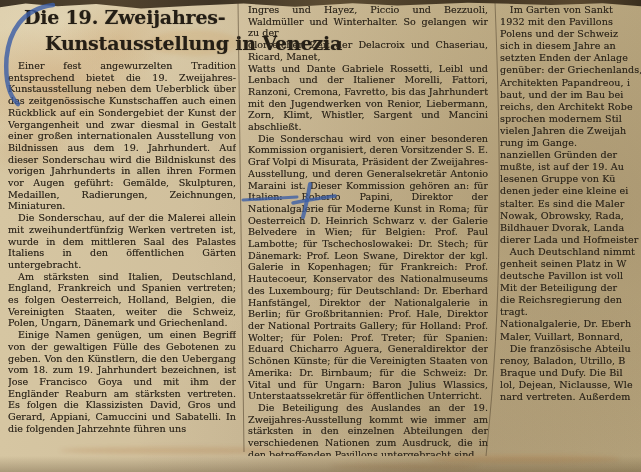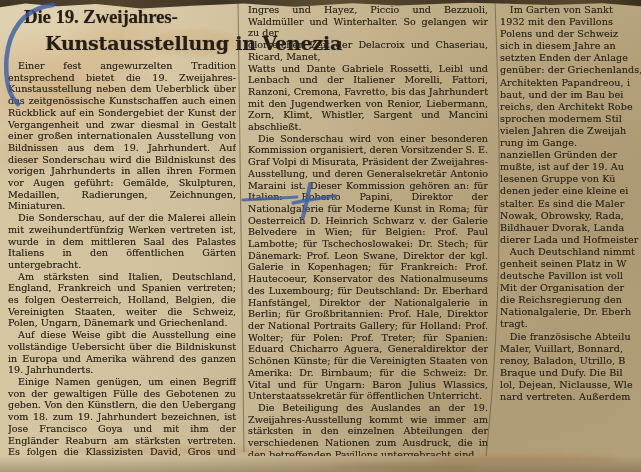--- a/index.html
+++ b/index.html
@@ -32,21 +32,21 @@
   }
   .smudge{position:absolute;border-radius:50%;filter:blur(2px);}
   .smudge.s1{left:60px;top:447px;width:230px;height:7px;background:rgba(172,115,58,.22);}
   .smudge.s2{left:430px;top:455px;width:190px;height:8px;background:rgba(172,115,58,.25);}
   .smudge.s3{left:330px;top:464px;width:150px;height:5px;background:rgba(150,100,50,.18);}
   .smudge.s4{left:150px;top:30px;width:90px;height:26px;background:rgba(200,140,70,.16);}
 
   
   .headline{position:absolute;left:0;top:0;color:#241e15;font-weight:bold;}
   .hl1{position:absolute;left:24px;top:6px;font-size:19px;letter-spacing:-.2px;white-space:nowrap;
-       text-shadow:0 0 1px rgba(36,30,21,.45);font-family:Liberation Serif, serif;}
+       text-shadow:0 0 1px rgba(36,30,21,.45);}
   .hl2{position:absolute;left:45px;top:32px;font-size:19px;letter-spacing:-.2px;white-space:nowrap;
        text-shadow:0 0 1px rgba(36,30,21,.45);}
 
   
   .col{position:absolute;color:#2e271c;font-size:9.6px;line-height:11.7px;
        text-align:justify;text-shadow:0 0 .5px rgba(46,39,28,.55);}
   .col p{margin:0;text-indent:10px;}
   .col p.noindent{text-indent:0;}
   .col1{left:8px;top:60px;width:228px;height:398px;overflow:hidden;}
   .col2{left:248px;top:4px;width:240px;height:452px;overflow:hidden;}
@@ -71,21 +71,20 @@
 
 <div class="headline">
   <div class="hl1">Die 19. Zweijahres-</div>
   <div class="hl2">Kunstausstellung in Venezia</div>
 </div>
 
 <div class="col col1">
   <p>Einer fest angewurzelten Tradition entsprechend bietet die 19. Zweijahres-Kunstausstellung neben dem Ueberblick über das zeitgenössische Kunstschaffen auch einen Rückblick auf ein Sondergebiet der Kunst der Vergangenheit und zwar diesmal in Gestalt einer großen internationalen Ausstellung von Bildnissen aus dem 19. Jahrhundert. Auf dieser Sonderschau wird die Bildniskunst des vorigen Jahrhunderts in allen ihren Formen vor Augen geführt: Gemälde, Skulpturen, Medaillen, Radierungen, Zeichnungen, Miniaturen.</p>
   <p>Die Sonderschau, auf der die Malerei allein mit zweihundertfünfzig Werken vertreten ist, wurde in dem mittleren Saal des Palastes Italiens in den öffentlichen Gärten untergebracht.</p>
   <p>Am stärksten sind Italien, Deutschland, England, Frankreich und Spanien vertreten; es folgen Oesterreich, Holland, Belgien, die Vereinigten Staaten, weiter die Schweiz, Polen, Ungarn, Dänemark und Griechenland.</p>
-  <p>Auf diese Weise gibt die Ausstellung eine vollständige Uebersicht über die Bildniskunst in Europa und Amerika während des ganzen 19. Jahrhunderts.</p>
   <p>Einige Namen genügen, um einen Begriff von der gewaltigen Fülle des Gebotenen zu geben. Von den Künstlern, die den Uebergang vom 18. zum 19. Jahrhundert bezeichnen, ist Jose Francisco Goya und mit ihm der Engländer Reaburn am stärksten vertreten. Es folgen die Klassizisten David, Gros und Gerard, Appiani, Camuccini und Sabatelli. In die folgenden Jahrzehnte führen uns</p>
 </div>
 
 <div class="col col2">
   <p class="noindent">Ingres und Hayez, Piccio und Bezzuoli, Waldmüller und Winterhalter. So gelangen wir zu der</p>
   <p class="noindent wrapblock">glorreichen Zeit der Delacroix und Chaseriau, Ricard, Manet,</p>
   <p class="noindent">Watts und Dante Gabriele Rossetti, Leibl und Lenbach und der Italiener Morelli, Fattori, Ranzoni, Cremona, Favretto, bis das Jahrhundert mit den Jugendwerken von Renior, Liebermann, Zorn, Klimt, Whistler, Sargent und Mancini abschließt.</p>
   <p>Die Sonderschau wird von einer besonderen Kommission organisiert, deren Vorsitzender S. E. Graf Volpi di Misurata, Präsident der Zweijahres-Ausstellung, und deren Generalsekretär Antonio Maraini ist. Dieser Kommission gehören an: für Italien: Roberto Papini, Direktor der Nationalgalerie für Moderne Kunst in Roma; für Oesterreich D. Heinrich Schwarz v. der Galerie Belvedere in Wien; für Belgien: Prof. Paul Lambotte; für Tschechoslowakei: Dr. Stech; für Dänemark: Prof. Leon Swane, Direktor der kgl. Galerie in Kopenhagen; für Frankreich: Prof. Hautecoeur, Konservator des Nationalmuseums des Luxembourg; für Deutschland: Dr. Eberhard Hanfstängel, Direktor der Nationalgalerie in Berlin; für Großbritannien: Prof. Hale, Direktor der National Portraits Gallery; für Holland: Prof. Wolter; für Polen: Prof. Treter; für Spanien: Eduard Chicharro Aguera, Generaldirektor der Schönen Künste; für die Vereinigten Staaten von Amerika: Dr. Birnbaum; für die Schweiz: Dr. Vital und für Ungarn: Baron Julius Wlassics, Unterstaatssekretär für öffentlichen Unterricht.</p>
   <p>Die Beteiligung des Auslandes an der 19. Zweijahres-Ausstellung kommt wie immer am stärksten in den einzelnen Abteilungen der verschiedenen Nationen zum Ausdruck, die in den betreffenden Pavillons untergebracht sind.</p>
 </div>
@@ -108,26 +107,26 @@
     <div class="c3line">mußte, ist auf der 19. Au</div>
     <div class="c3line">lesenen Gruppe von Kü</div>
     <div class="c3line">denen jeder eine kleine ei</div>
     <div class="c3line">stalter. Es sind die Maler</div>
     <div class="c3line">Nowak, Obrowsky, Rada,</div>
     <div class="c3line">Bildhauer Dvorak, Landa</div>
     <div class="c3line">dierer Lada und Hofmeister</div>
     <div class="c3line">  Auch Deutschland nimmt</div>
     <div class="c3line">genheit seinen Platz in W</div>
     <div class="c3line">deutsche Pavillon ist voll</div>
-    <div class="c3line">Mit der Organisation der</div>
+    <div class="c3line">Mit der Beteiligung der</div>
     <div class="c3line">die Reichsregierung den</div>
+    <div class="c3line">tragt.</div>
     <div class="c3line">Nationalgalerie, Dr. Eberh</div>
-    <div class="c3line">tragt.</div>
+    <div class="c3line">Maler, Vuillart, Bonnard,</div>
     <div class="c3line">  Die französische Abteilu</div>
-    <div class="c3line">Maler, Vuillart, Bonnard,</div>
     <div class="c3line">renoy, Baladon, Utrillo, B</div>
     <div class="c3line">Braque und Dufy. Die Bil</div>
     <div class="c3line">lol, Dejean, Niclausse, Wle</div>
     <div class="c3line">nard vertreten. Außerdem</div>
   </div>
 
 <svg class="overlay" width="641" height="472" viewBox="0 0 641 472">
 
   <line x1="238" y1="2" x2="244" y2="452" stroke="rgba(74,60,40,.55)" stroke-width="1"></line>
   <path d="M495,2 C501,160 503,300 486,456" fill="none" stroke="rgba(74,60,40,.5)" stroke-width="1"></path>

